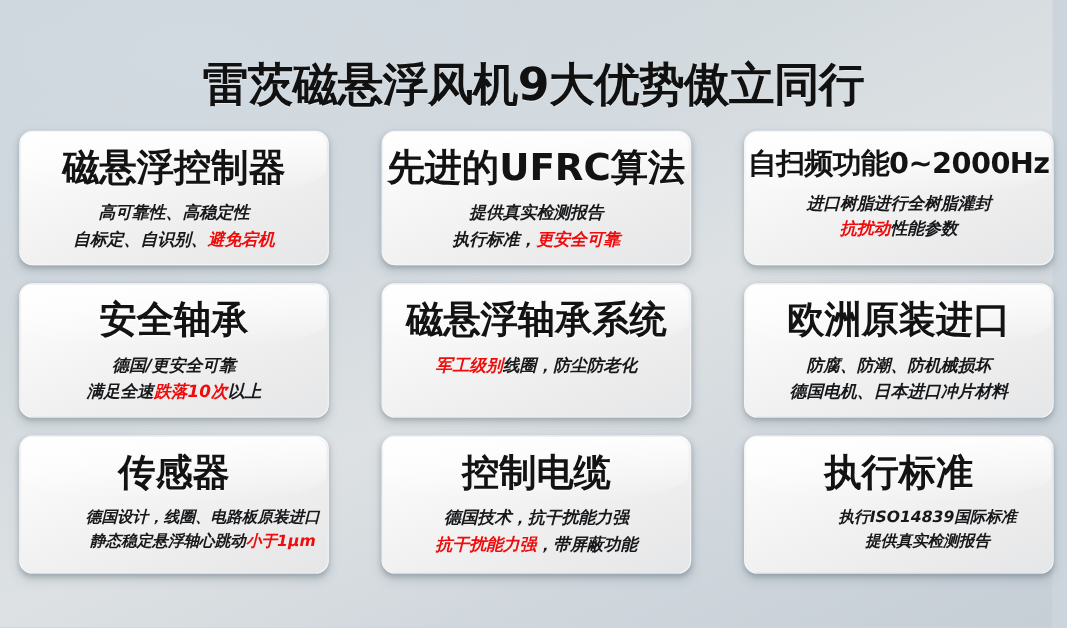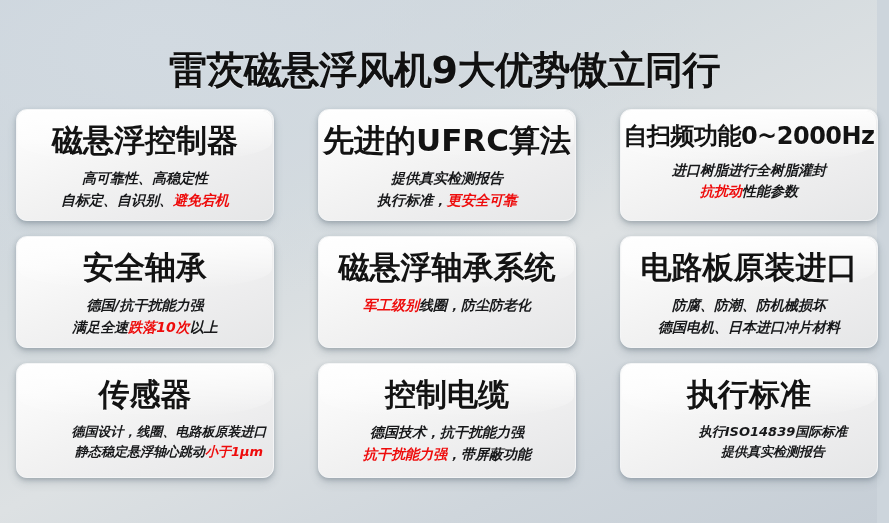--- a/index.html
+++ b/index.html
@@ -135,32 +135,32 @@
       <div class="card">
         <div class="card-title tight">自扫频功能0~2000Hz</div>
         <div class="card-body">
           <div class="card-line"><span>进口树脂进行全树脂灌封</span></div>
           <div class="card-line"><span class="hl">抗扰动</span><span>性能参数</span></div>
         </div>
       </div>
       <div class="card">
         <div class="card-title">安全轴承</div>
         <div class="card-body">
-          <div class="card-line"><span>德国/抗干扰能力强</span></div>
+          <div class="card-line"><span>德国/更安全可靠</span></div>
           <div class="card-line"><span>满足全速</span><span class="hl">跌落10次</span><span>以上</span></div>
         </div>
       </div>
       <div class="card">
         <div class="card-title">磁悬浮轴承系统</div>
         <div class="card-body">
           <div class="card-line"><span class="hl">军工级别</span><span>线圈，防尘防老化</span></div>
         </div>
       </div>
       <div class="card">
-        <div class="card-title">电路板原装进口</div>
+        <div class="card-title">欧洲原装进口</div>
         <div class="card-body">
           <div class="card-line"><span>防腐、防潮、防机械损坏</span></div>
           <div class="card-line"><span>德国电机、日本进口冲片材料</span></div>
         </div>
       </div>
       <div class="card">
         <div class="card-title">传感器</div>
         <div class="card-body small">
           <div class="card-line"><span>德国设计，线圈、电路板原装进口</span></div>
           <div class="card-line"><span>静态稳定悬浮轴心跳动</span><span class="hl">小于1μm</span></div>

